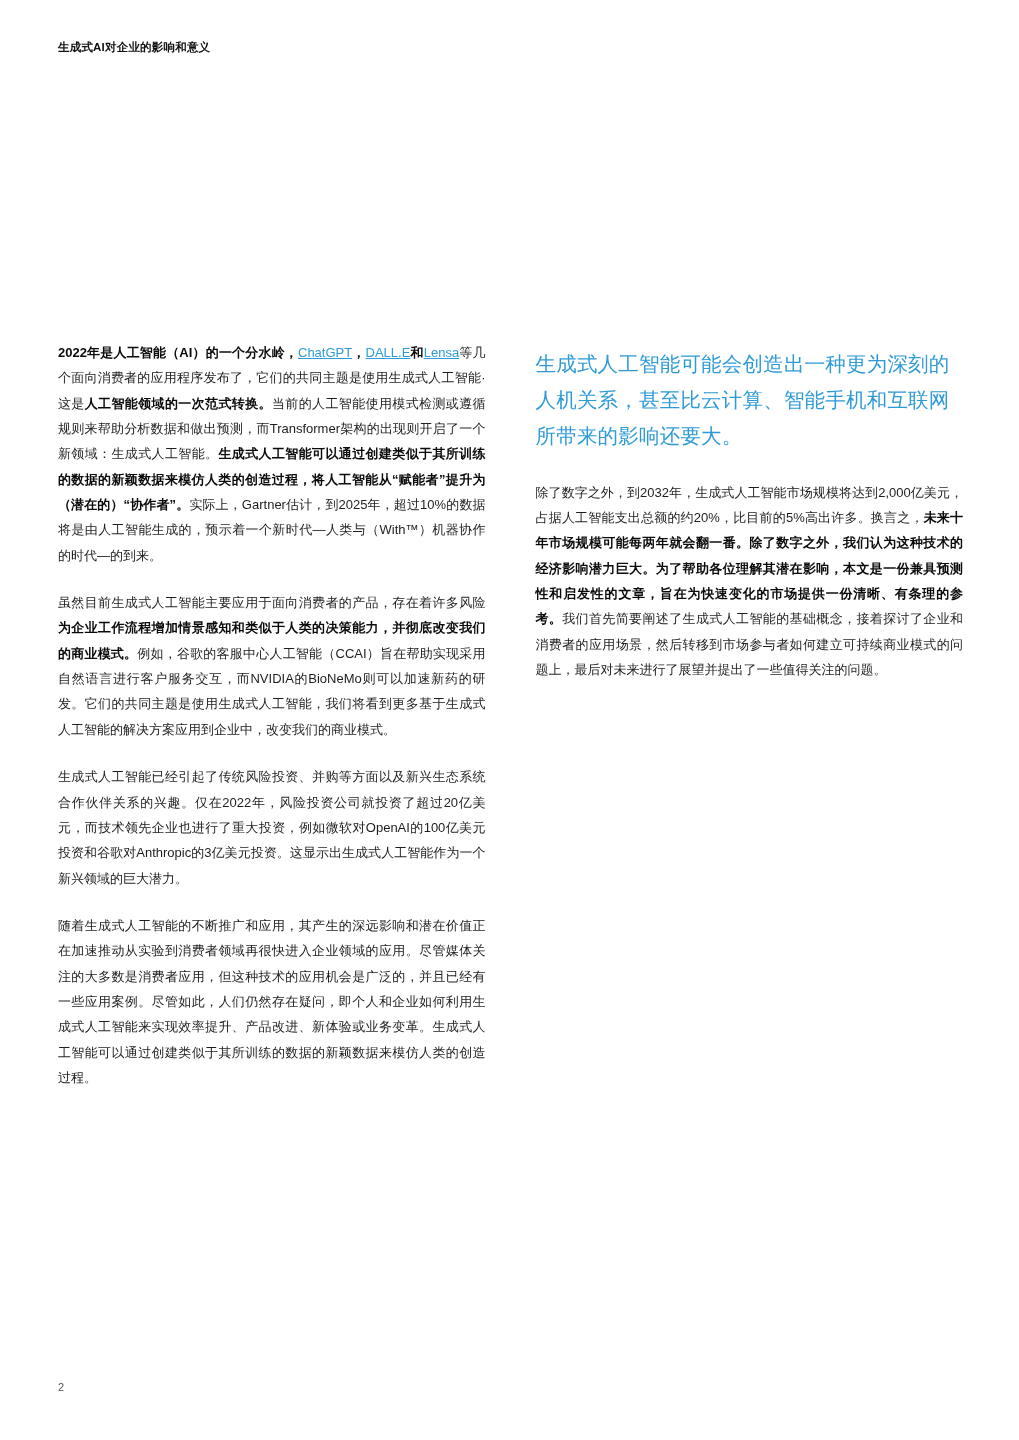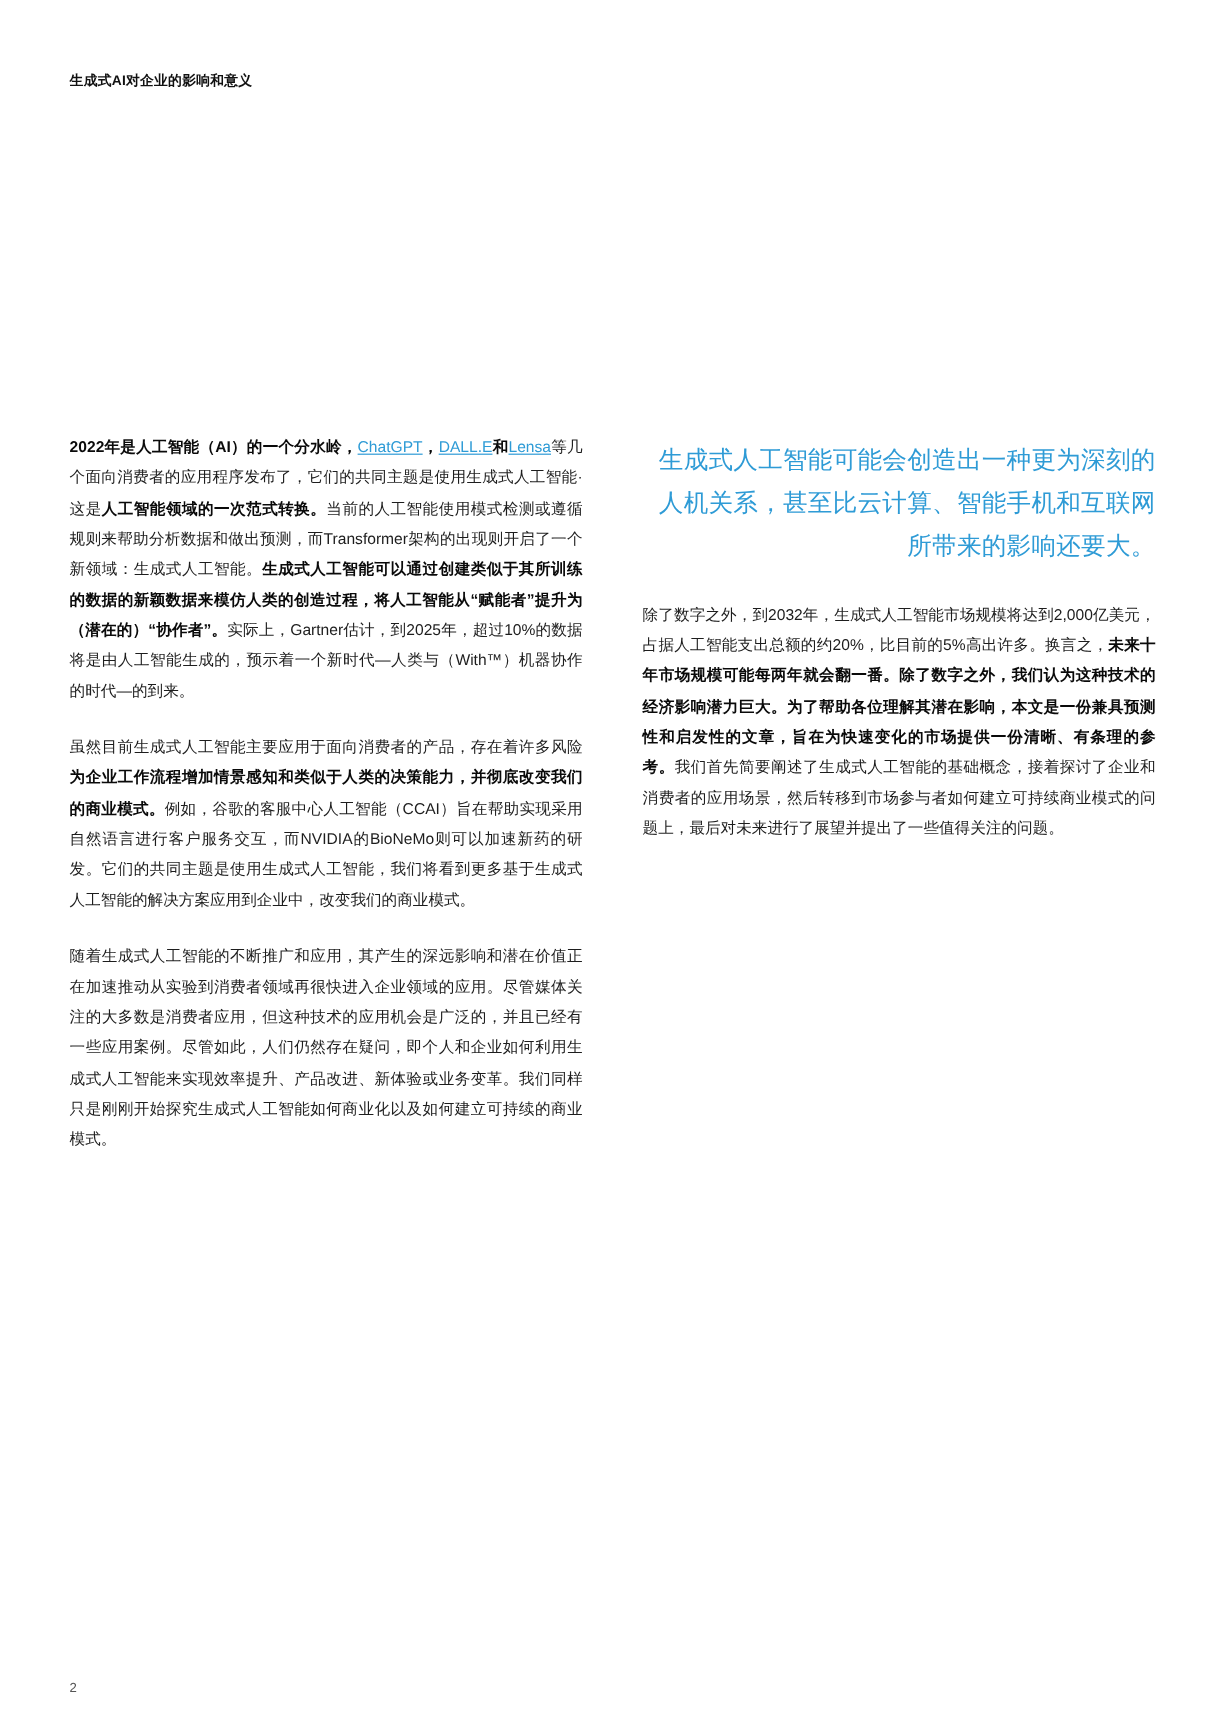--- a/index.html
+++ b/index.html
@@ -12,21 +12,20 @@
     height: 1440px;
     font-family: "Liberation Sans", "DejaVu Sans", sans-serif;
     color: #1a1a1a;
     position: relative;
     overflow: hidden;
   }
   .page {
     position: absolute;
     inset: 0;
     background: #ffffff;
-    margin-top: 20px;
   }
   .running-head {
     position: absolute;
     top: 40px;
     left: 58px;
     font-size: 11.5px;
     font-weight: bold;
     letter-spacing: 0.2px;
     color: #111111;
   }
@@ -69,21 +68,20 @@
     color: #2e9bd6;
     text-decoration: underline;
   }
   .pullquote {
     margin: 6px 0 26px 0;
     font-size: 20.5px;
     line-height: 1.75;
     color: #2e9bd6;
     font-weight: 400;
     letter-spacing: 0.2px;
-    text-align: right;
   }
   .page-number {
     position: absolute;
     left: 58px;
     top: 1381px;
     font-size: 11px;
     color: #555555;
   }
 </style>
 </head>
@@ -92,21 +90,22 @@
 <div class="page">
 
   <div class="running-head">生成式AI对企业的影响和意义</div>
 
 
   <div class="columns">
 
     <div class="col">
       <p class="body" id="rich-l0"><span class="b">2022年是人工智能（AI）的一个分水岭，</span><a class="lnk" href="#">ChatGPT</a><span class="b">，</span><a class="lnk" href="#">DALL.E</a><span class="b">和</span><a class="lnk" href="#">Lensa</a><span>等几个面向消费者的应用程序发布了，它们的共同主题是使用生成式人工智能·这是</span><span class="b">人工智能领域的一次范式转换。</span><span>当前的人工智能使用模式检测或遵循规则来帮助分析数据和做出预测，而Transformer架构的出现则开启了一个新领域：生成式人工智能。</span><span class="b">生成式人工智能可以通过创建类似于其所训练的数据的新颖数据来模仿人类的创造过程，将人工智能从“赋能者”提升为（潜在的）“协作者”。</span><span>实际上，Gartner估计，到2025年，超过10%的数据将是由人工智能生成的，预示着一个新时代—人类与（With™）机器协作的时代—的到来。</span></p>
       <p class="body" id="rich-l1"><span>虽然目前生成式人工智能主要应用于面向消费者的产品，存在着许多风险</span><span class="b">为企业工作流程增加情景感知和类似于人类的决策能力，并彻底改变我们的商业模式。</span><span>例如，谷歌的客服中心人工智能（CCAI）旨在帮助实现采用自然语言进行客户服务交互，而NVIDIA的BioNeMo则可以加速新药的研发。它们的共同主题是使用生成式人工智能，我们将看到更多基于生成式人工智能的解决方案应用到企业中，改变我们的商业模式。</span></p>
-      <p class="body" id="rich-l3"><span>随着生成式人工智能的不断推广和应用，其产生的深远影响和潜在价值正在加速推动从实验到消费者领域再很快进入企业领域的应用。尽管媒体关注的大多数是消费者应用，但这种技术的应用机会是广泛的，并且已经有一些应用案例。尽管如此，人们仍然存在疑问，即个人和企业如何利用生成式人工智能来实现效率提升、产品改进、新体验或业务变革。我们同样只是刚刚开始探究生成式人工智能如何商业化以及如何建立可持续的商业模式。</span></p>
+      <p class="body" id="rich-l2"><span>生成式人工智能已经引起了传统风险投资、并购等方面以及新兴生态系统合作伙伴关系的兴趣。仅在2022年，风险投资公司就投资了超过20亿美元，而技术领先企业也进行了重大投资，例如微软对OpenAI的100亿美元投资和谷歌对Anthropic的3亿美元投资。这显示出生成式人工智能作为一个新兴领域的巨大潜力。</span></p>
+      <p class="body" id="rich-l3"><span>随着生成式人工智能的不断推广和应用，其产生的深远影响和潜在价值正在加速推动从实验到消费者领域再很快进入企业领域的应用。尽管媒体关注的大多数是消费者应用，但这种技术的应用机会是广泛的，并且已经有一些应用案例。尽管如此，人们仍然存在疑问，即个人和企业如何利用生成式人工智能来实现效率提升、产品改进、新体验或业务变革。生成式人工智能可以通过创建类似于其所训练的数据的新颖数据来模仿人类的创造过程。</span></p>
     </div>
 
     <div class="col">
       <p class="pullquote">生成式人工智能可能会创造出一种更为深刻的人机关系，甚至比云计算、智能手机和互联网所带来的影响还要大。</p>
       <p class="body" id="rich-r1"><span>除了数字之外，到2032年，生成式人工智能市场规模将达到2,000亿美元，占据人工智能支出总额的约20%，比目前的5%高出许多。换言之，</span><span class="b">未来十年市场规模可能每两年就会翻一番。除了数字之外，我们认为这种技术的经济影响潜力巨大。为了帮助各位理解其潜在影响，本文是一份兼具预测性和启发性的文章，旨在为快速变化的市场提供一份清晰、有条理的参考。</span><span>我们首先简要阐述了生成式人工智能的基础概念，接着探讨了企业和消费者的应用场景，然后转移到市场参与者如何建立可持续商业模式的问题上，最后对未来进行了展望并提出了一些值得关注的问题。</span></p>
     </div>
 
   </div>
 
   <div class="page-number">2</div>

